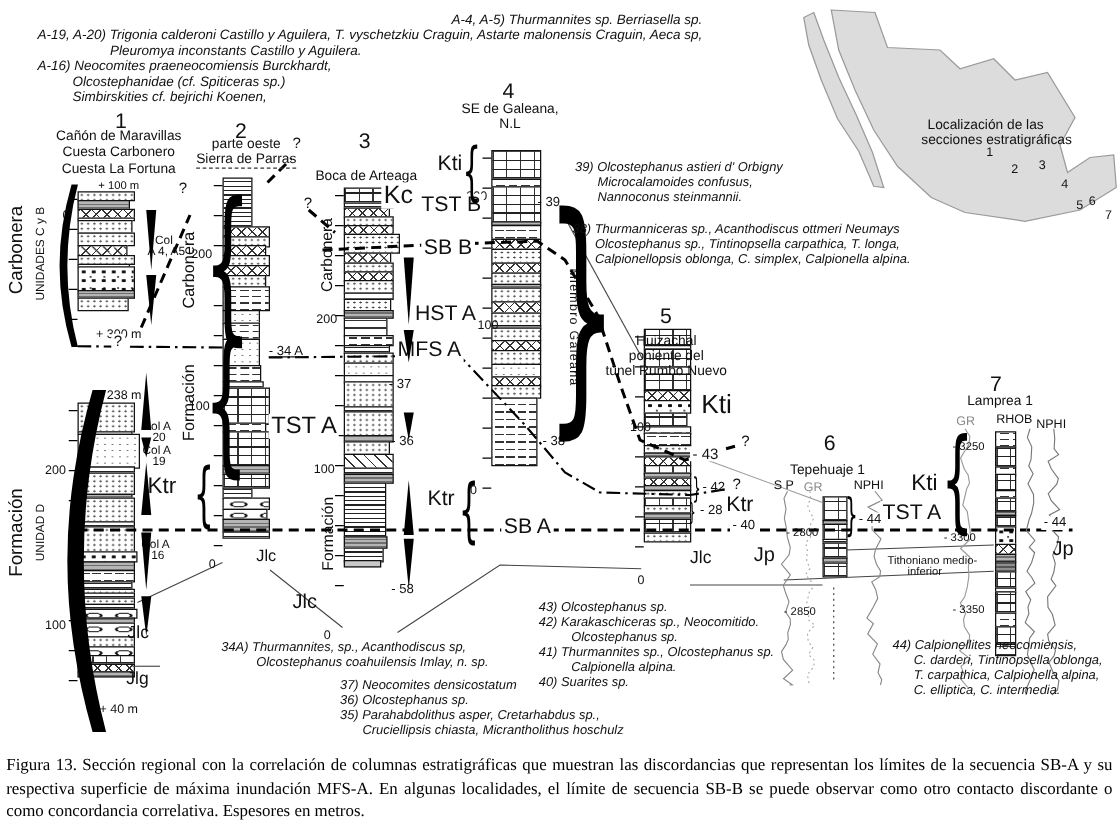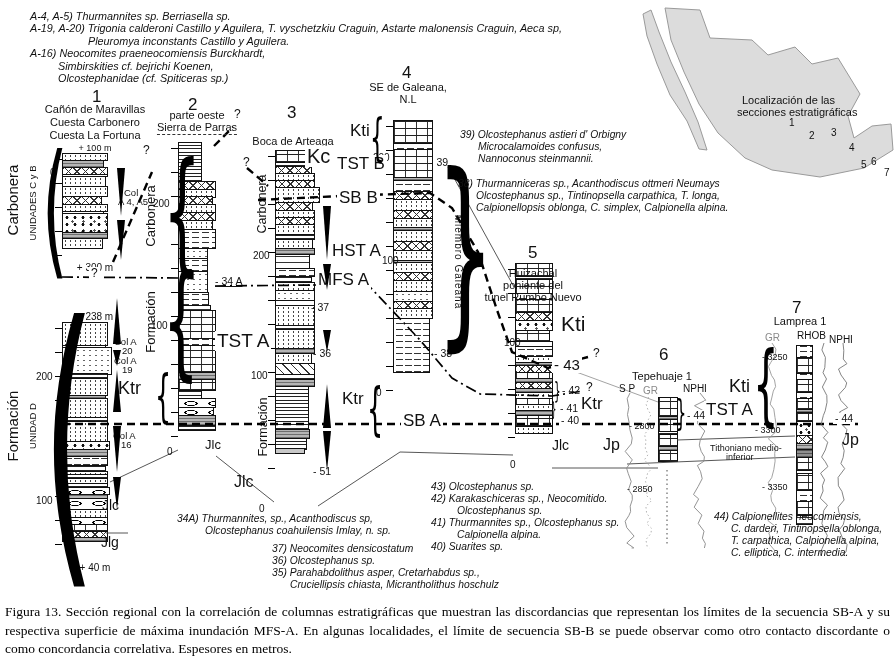--- a/index.html
+++ b/index.html
@@ -40,26 +40,26 @@
   .p-diag{background-image:repeating-linear-gradient(45deg,#333 0 1px,transparent 1px 6px);}
   .p-lens{background-image:radial-gradient(ellipse 9px 3px at center,#fff 55%,#000 60% 75%,#fff 80%);background-size:24px 9px;}
   #caption{position:absolute;left:5px;top:603px;width:885px;z-index:6;
            font-family:"Liberation Serif",serif;font-size:13.5px;line-height:1.38;text-align:justify;color:#000;}
 </style>
 </head>
 <body>
 
 <div id="fig">
   <div id="top-notes">
-      <div style="margin-left: 0px;">A-4, A-5) Thurmannites sp. Berriasella sp.</div>
+      <div style="margin-left: 0px; text-align: right;">A-4, A-5) Thurmannites sp. Berriasella sp.</div>
       <div style="margin-left: 0px;">A-19, A-20) Trigonia calderoni Castillo y Aguilera, T. vyschetzkiu Craguin, Astarte malonensis Craguin, Aeca sp,</div>
       <div style="margin-left: 58px;">Pleuromya inconstants Castillo y Aguilera.</div>
       <div style="margin-left: 0px;">A-16) Neocomites praeneocomiensis Burckhardt,</div>
+      <div style="margin-left: 28px;">Olcostephanidae (cf. Spiticeras sp.)</div>
       <div style="margin-left: 28px;">Simbirskities cf. bejrichi Koenen,</div>
-      <div style="margin-left: 28px;">Olcostephanidae (cf. Spiticeras sp.)</div>
     </div>
   <div id="cols">
       <div class="col" style="left: 62px; top: 153px; width: 46px;">
         <div class="seg p-dots" style="height: 8px; width: 100%;"></div>
         <div class="seg p-grayhl" style="height: 8px; width: 92%;"></div>
         <div class="seg p-x" style="height: 9px; width: 100%;"></div>
         <div class="seg p-plain" style="height: 3px; width: 100%;"></div>
         <div class="seg p-dots" style="height: 11px; width: 95%;"></div>
         <div class="seg p-dots" style="height: 11px; width: 100%;"></div>
         <div class="seg p-x" style="height: 9px; width: 88%;"></div>
@@ -388,27 +388,27 @@
       <div class="lab" style="left: 102px; top: 498px; font-size: 14px;">Jlc</div>
       <div class="lab" style="left: 101px; top: 535px; font-size: 14px;">Jlg</div>
       <div class="lab" style="left: 205px; top: 438px; font-size: 13px;">Jlc</div>
       <div class="lab" style="left: 234px; top: 474px; font-size: 16px;">Jlc</div>
       <div class="lab" style="left: 552px; top: 438px; font-size: 14px;">Jlc</div>
       <div class="lab" style="left: 603px; top: 437px; font-size: 16px;">Jp</div>
       <div class="lab" style="left: 842px; top: 432px; font-size: 16px;">Jp</div>
       <div class="lab" style="left: 215px; top: 276px; font-size: 10.5px; text-decoration: underline;">- 34 A</div>
       <div class="lab" style="left: 311px; top: 302px; font-size: 10.5px;">- 37</div>
       <div class="lab" style="left: 313px; top: 348px; font-size: 10.5px;">- 36</div>
-      <div class="lab" style="left: 313px; top: 466px; font-size: 10.5px;">- 51</div>
+      <div class="lab" style="left: 313px; top: 466px; font-size: 10.5px;">- 58</div>
       <div class="lab" style="left: 430px; top: 157px; font-size: 10.5px;">- 39</div>
       <div class="lab" style="left: 434px; top: 348px; font-size: 10.5px;">- 38</div>
-      <div class="lab wbg" style="left: 552px; top: 357px; font-size: 15px; text-align: right;">- 43</div>
+      <div class="lab wbg" style="left: 552px; top: 357px; font-size: 12px; text-align: right;">- 43</div>
       <div class="lab" style="left: 562px; top: 385px; font-size: 10.5px;">- 42</div>
-      <div class="lab" style="left: 560px; top: 403px; font-size: 10.5px;">- 41</div>
-      <div class="lab wbg" style="left: 559px; top: 415px; font-size: 10.5px;">- 40</div>
+      <div class="lab" style="left: 560px; top: 403px; font-size: 10.5px;">- 28</div>
+      <div class="lab wbg" style="left: 584px; top: 415px; font-size: 10.5px;">- 40</div>
       <div class="lab wbg" style="left: 685px; top: 410px; font-size: 10.5px;">- 44</div>
       <div class="lab wbg" style="left: 833px; top: 413px; font-size: 10.5px;">- 44</div>
       <div class="lab" style="left: 124px; top: 188px; font-size: 9.5px;">Col</div>
       <div class="lab" style="left: 118px; top: 197px; font-size: 9.5px;">A 4, A5</div>
       <div class="lab" style="left: 114px; top: 337px; font-size: 9.5px;">Col A</div>
       <div class="lab" style="left: 122px; top: 346px; font-size: 9.5px;">20</div>
       <div class="lab" style="left: 114px; top: 356px; font-size: 9.5px;">Col A</div>
       <div class="lab" style="left: 122px; top: 365px; font-size: 9.5px;">19</div>
       <div class="lab" style="left: 113px; top: 431px; font-size: 9.5px;">Col A</div>
       <div class="lab" style="left: 121px; top: 440px; font-size: 9.5px;">16</div>

